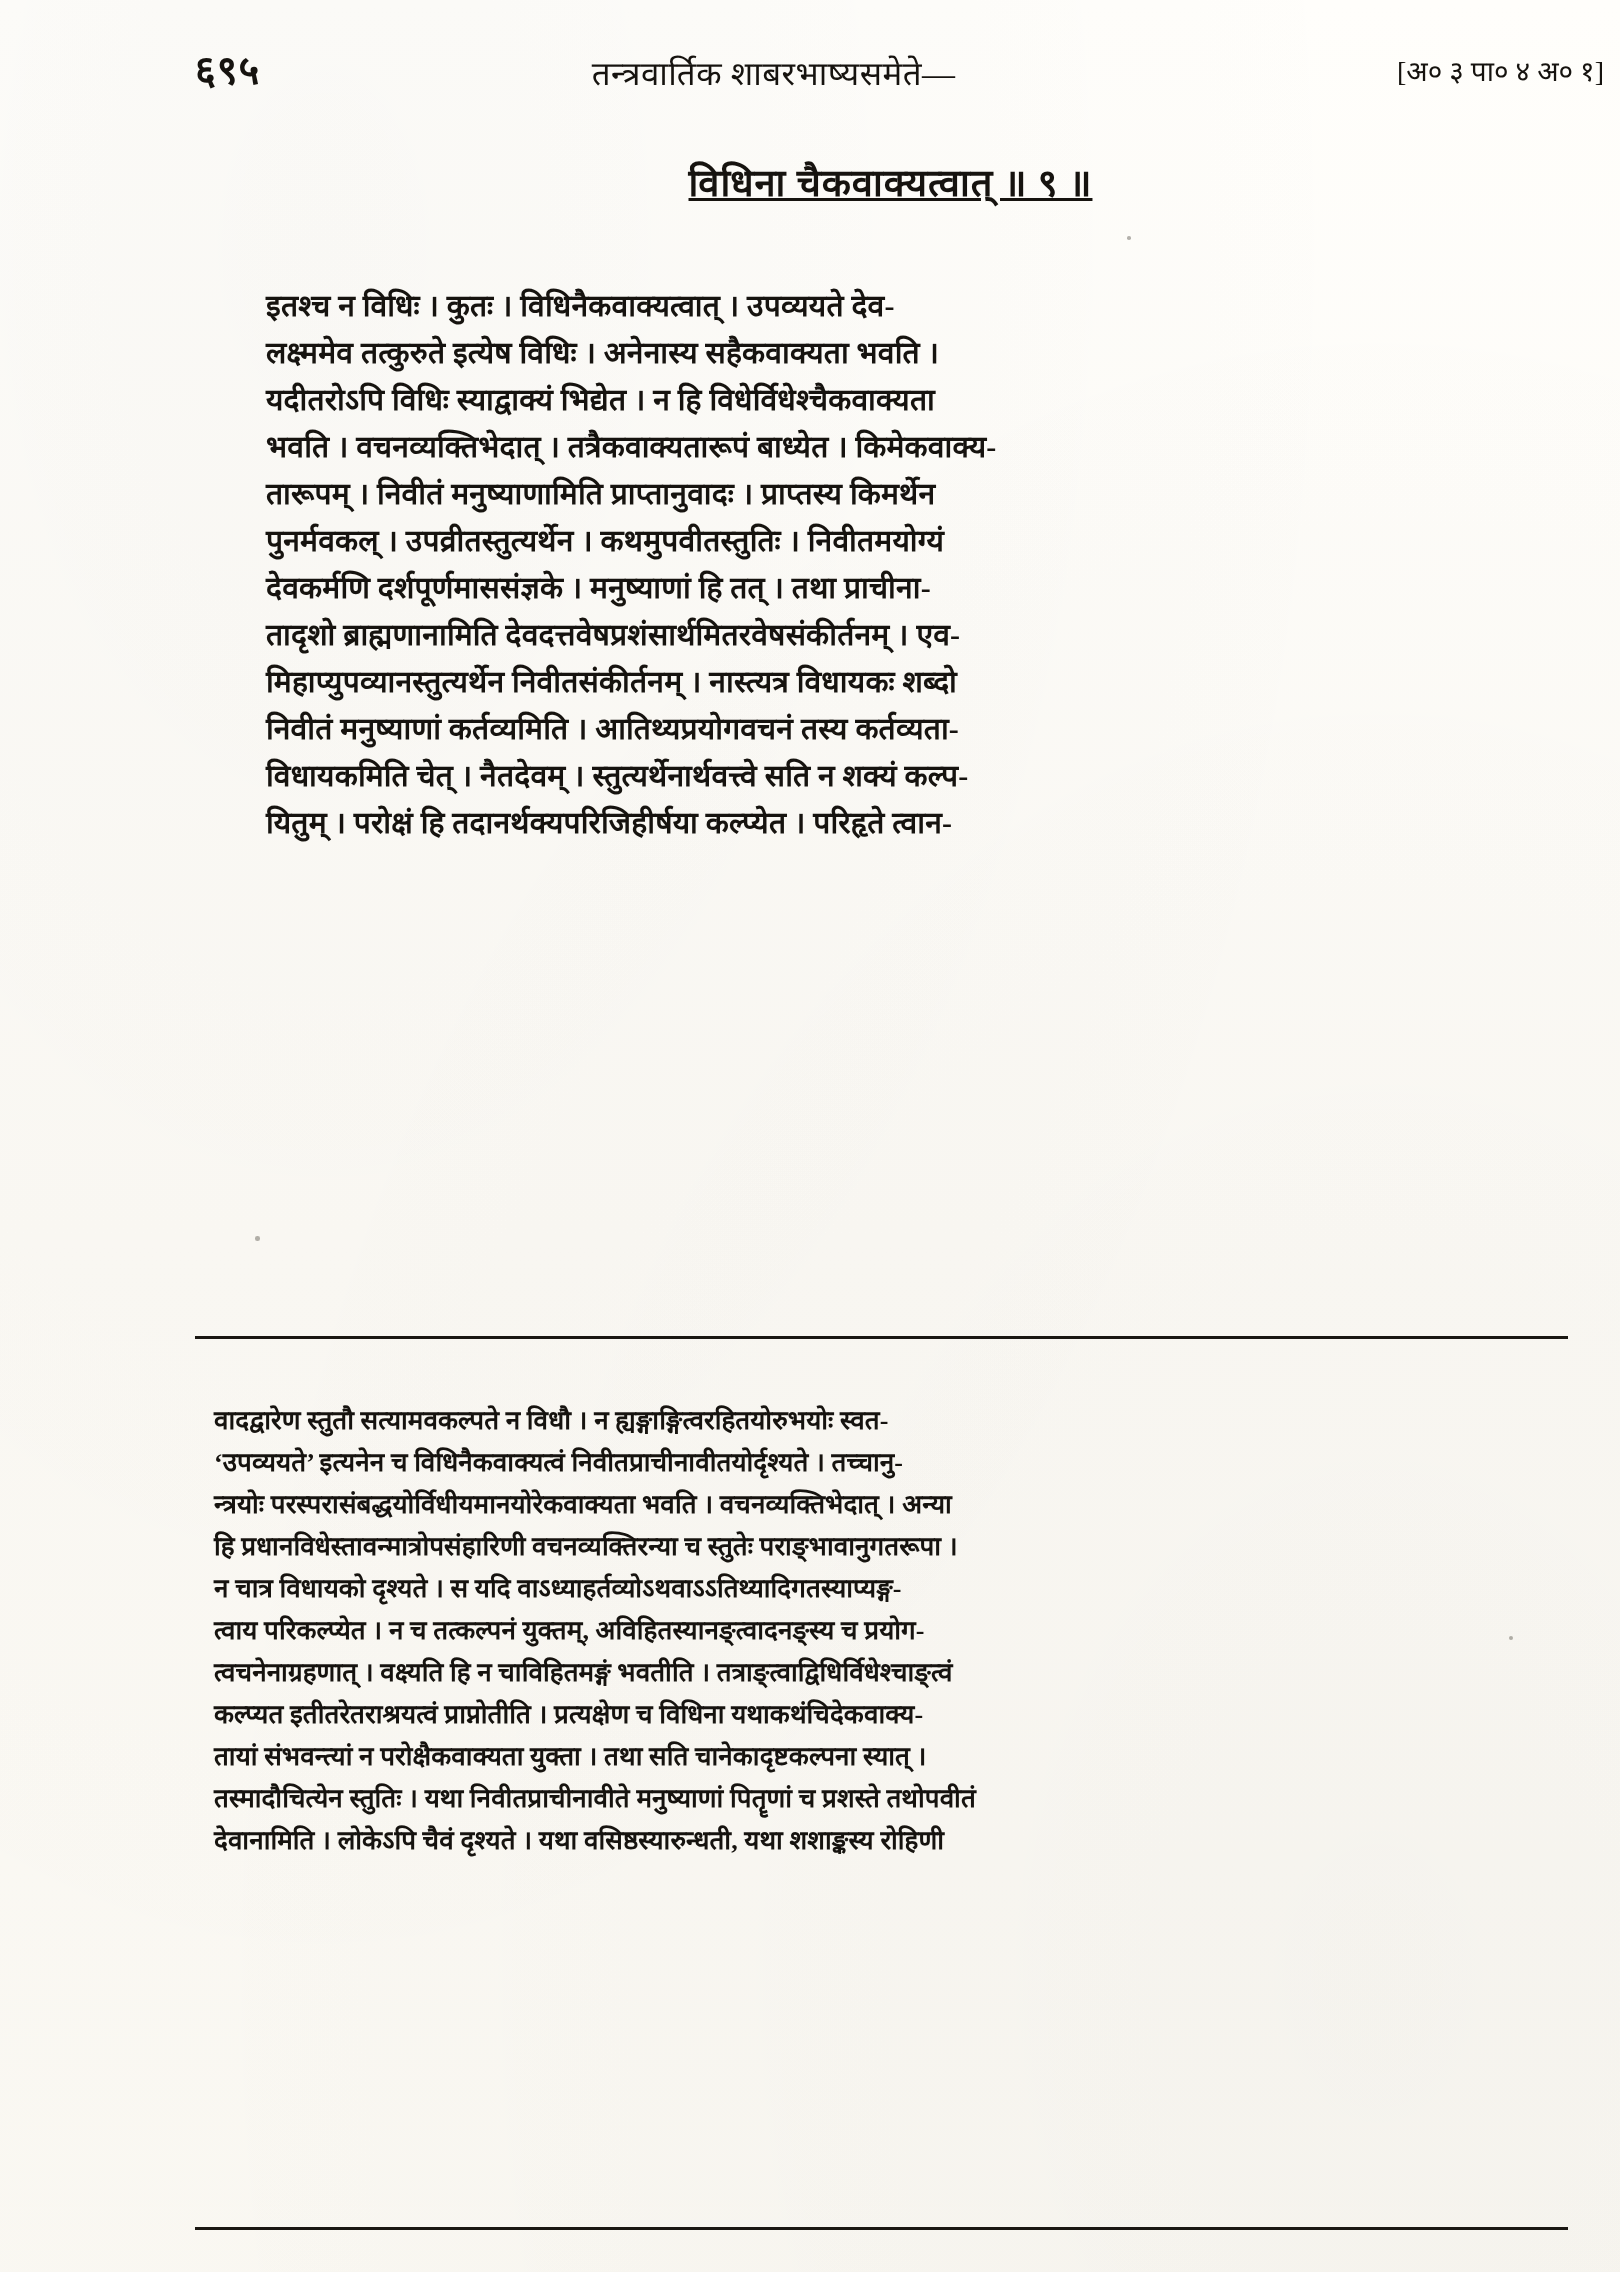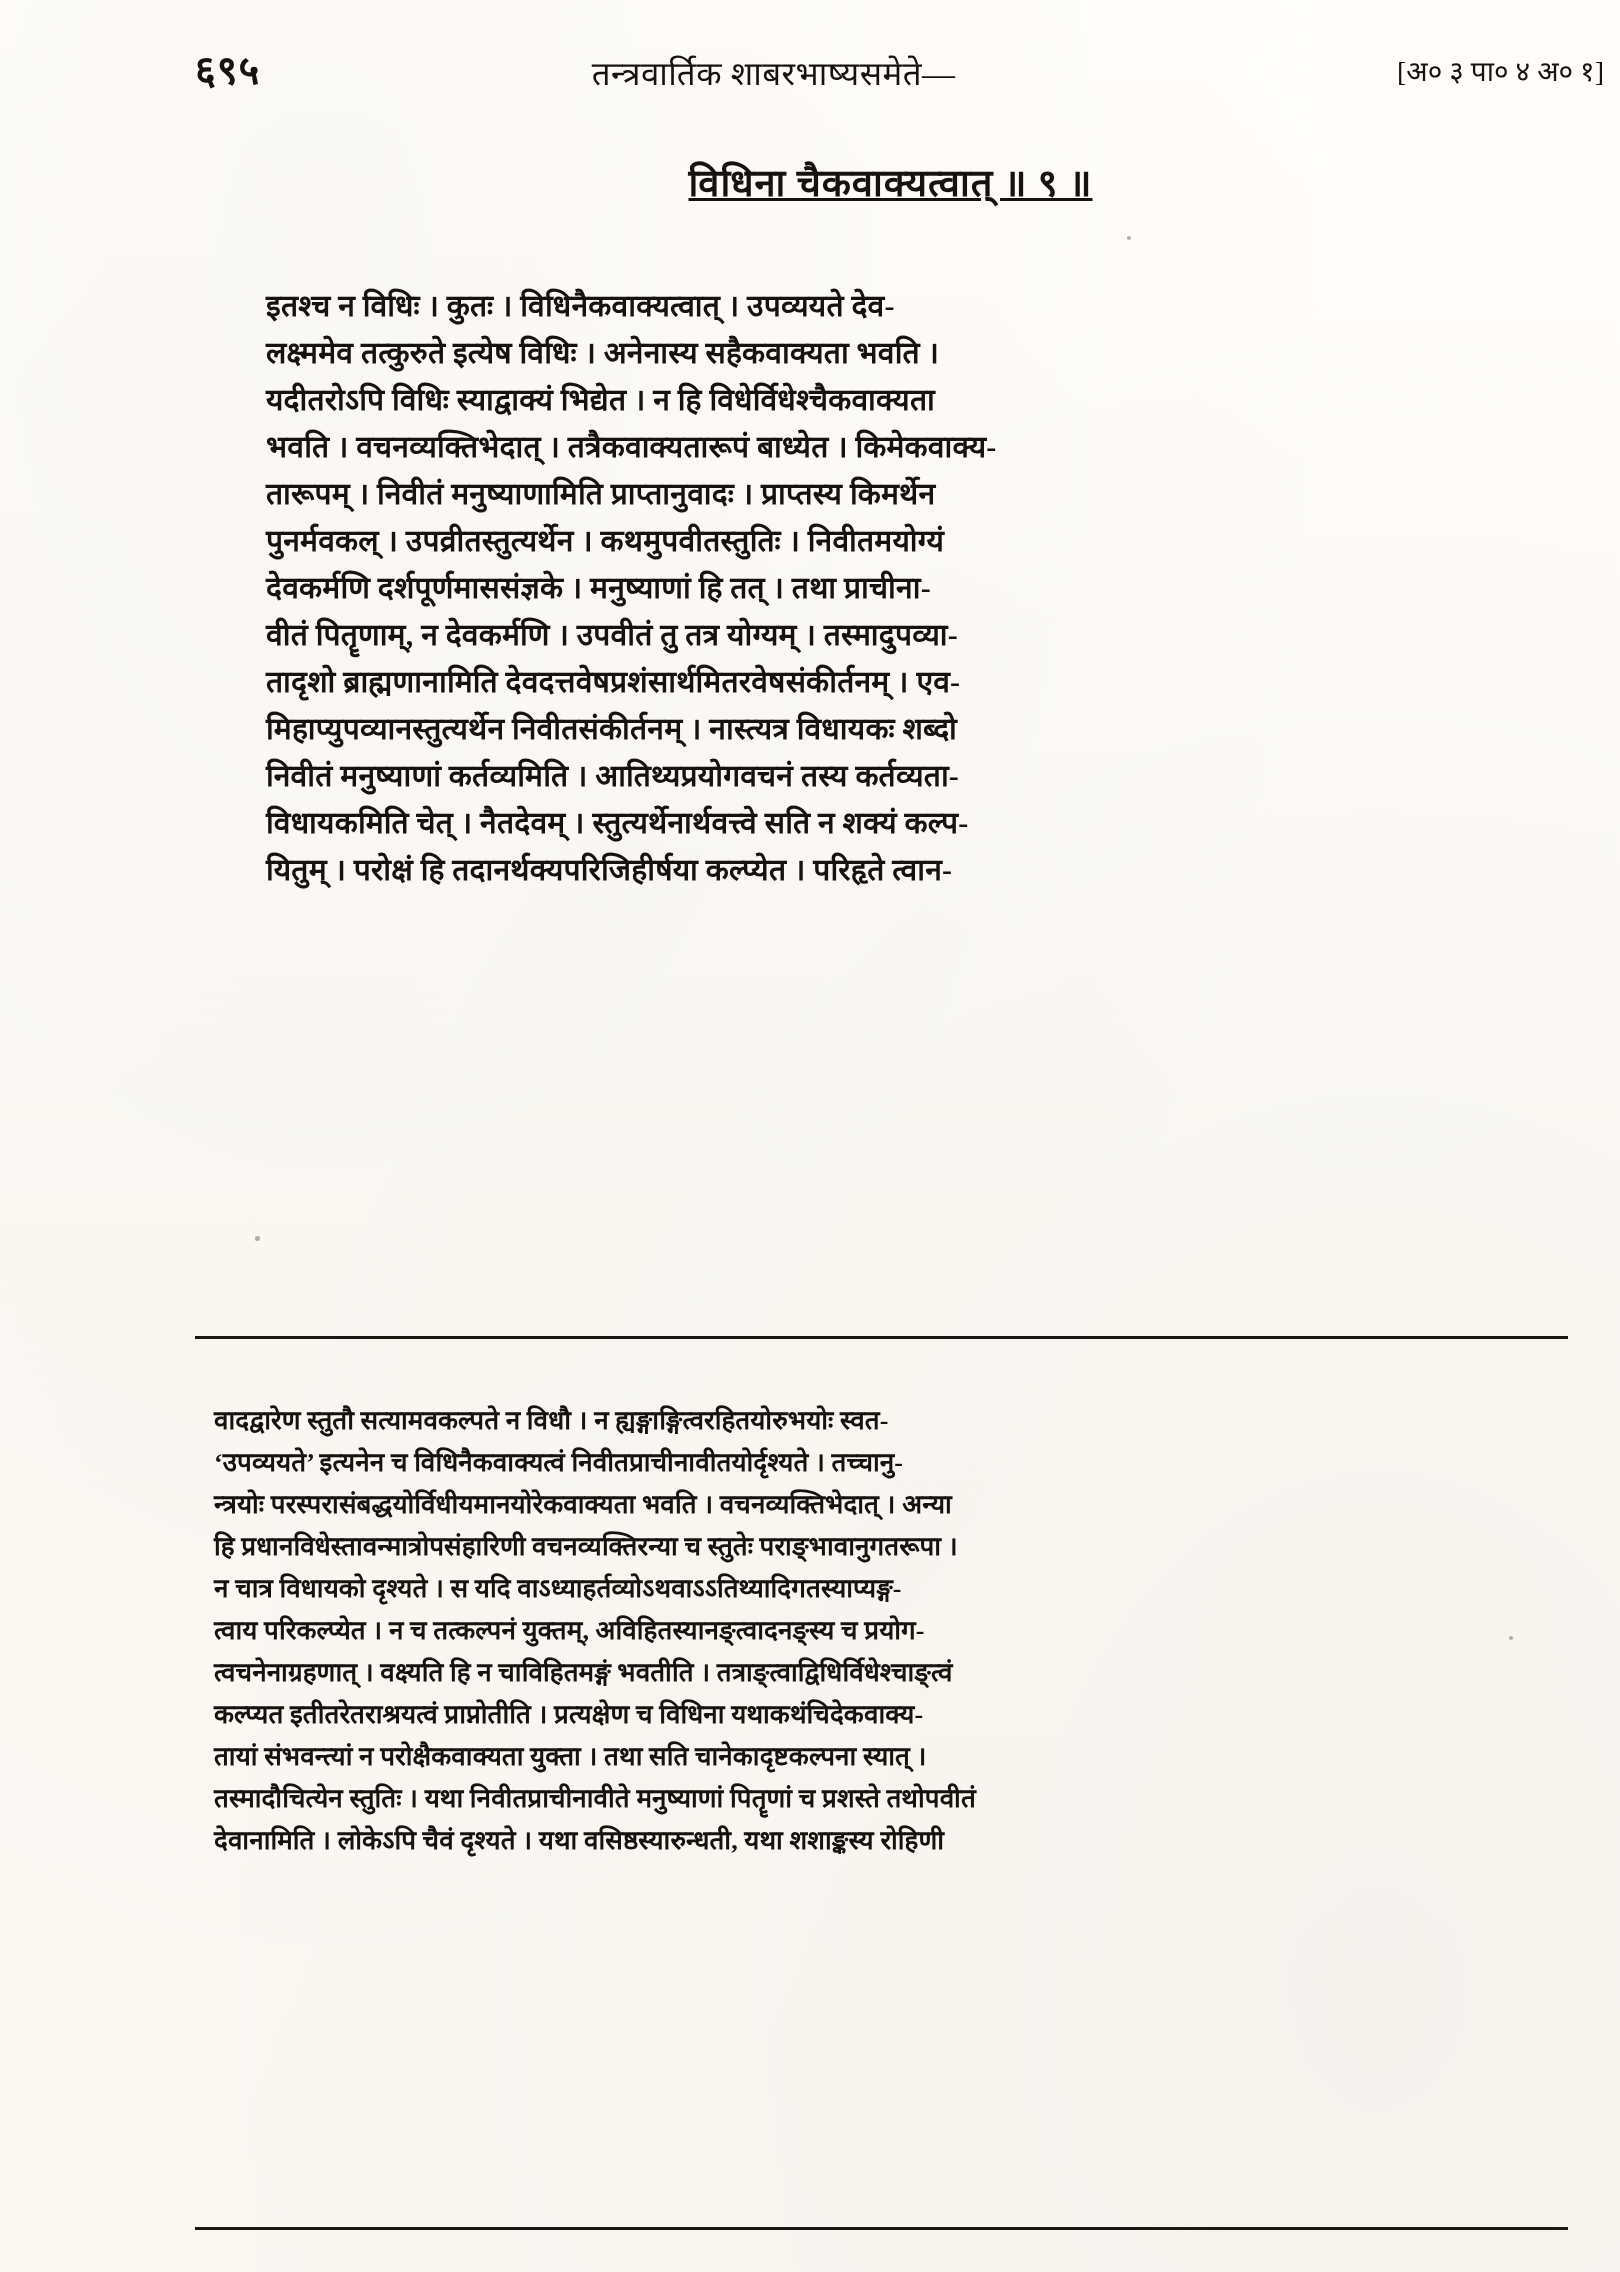--- a/index.html
+++ b/index.html
@@ -145,21 +145,20 @@
     <div class="sutra">विधिना चैकवाक्यत्वात् ॥ ९ ॥</div>
 
     <div class="main-block">
       <div class="line">इतश्च न विधिः । कुतः । विधिनैकवाक्यत्वात् । उपव्ययते देव-</div>
       <div class="line">लक्ष्ममेव तत्कुरुते इत्येष विधिः । अनेनास्य सहैकवाक्यता भवति ।</div>
       <div class="line">यदीतरोऽपि विधिः स्याद्वाक्यं भिद्येत । न हि विधेर्विधेश्चैकवाक्यता</div>
       <div class="line">भवति । वचनव्यक्तिभेदात् । तत्रैकवाक्यतारूपं बाध्येत । किमेकवाक्य-</div>
       <div class="line">तारूपम् । निवीतं मनुष्याणामिति प्राप्तानुवादः । प्राप्तस्य किमर्थेन</div>
       <div class="line">पुनर्मवकल् । उपव्रीतस्तुत्यर्थेन । कथमुपवीतस्तुतिः । निवीतमयोग्यं</div>
       <div class="line">देवकर्मणि दर्शपूर्णमाससंज्ञके । मनुष्याणां हि तत् । तथा प्राचीना-</div>
-      <div class="line">वीतं पितॄणाम्, न देवकर्मणि । उपवीतं तु तत्र योग्यम् । तस्मादुपव्या-</div>
       <div class="line">तादृशो ब्राह्मणानामिति देवदत्तवेषप्रशंसार्थमितरवेषसंकीर्तनम् । एव-</div>
       <div class="line">मिहाप्युपव्यानस्तुत्यर्थेन निवीतसंकीर्तनम् । नास्त्यत्र विधायकः शब्दो</div>
       <div class="line">निवीतं मनुष्याणां कर्तव्यमिति । आतिथ्यप्रयोगवचनं तस्य कर्तव्यता-</div>
       <div class="line">विधायकमिति चेत् । नैतदेवम् । स्तुत्यर्थेनार्थवत्त्वे सति न शक्यं कल्प-</div>
       <div class="line">यितुम् । परोक्षं हि तदानर्थक्यपरिजिहीर्षया कल्प्येत । परिहृते त्वान-</div>
     </div>
 
     <div class="rule top-note"></div>
 
     <div class="note-block">

